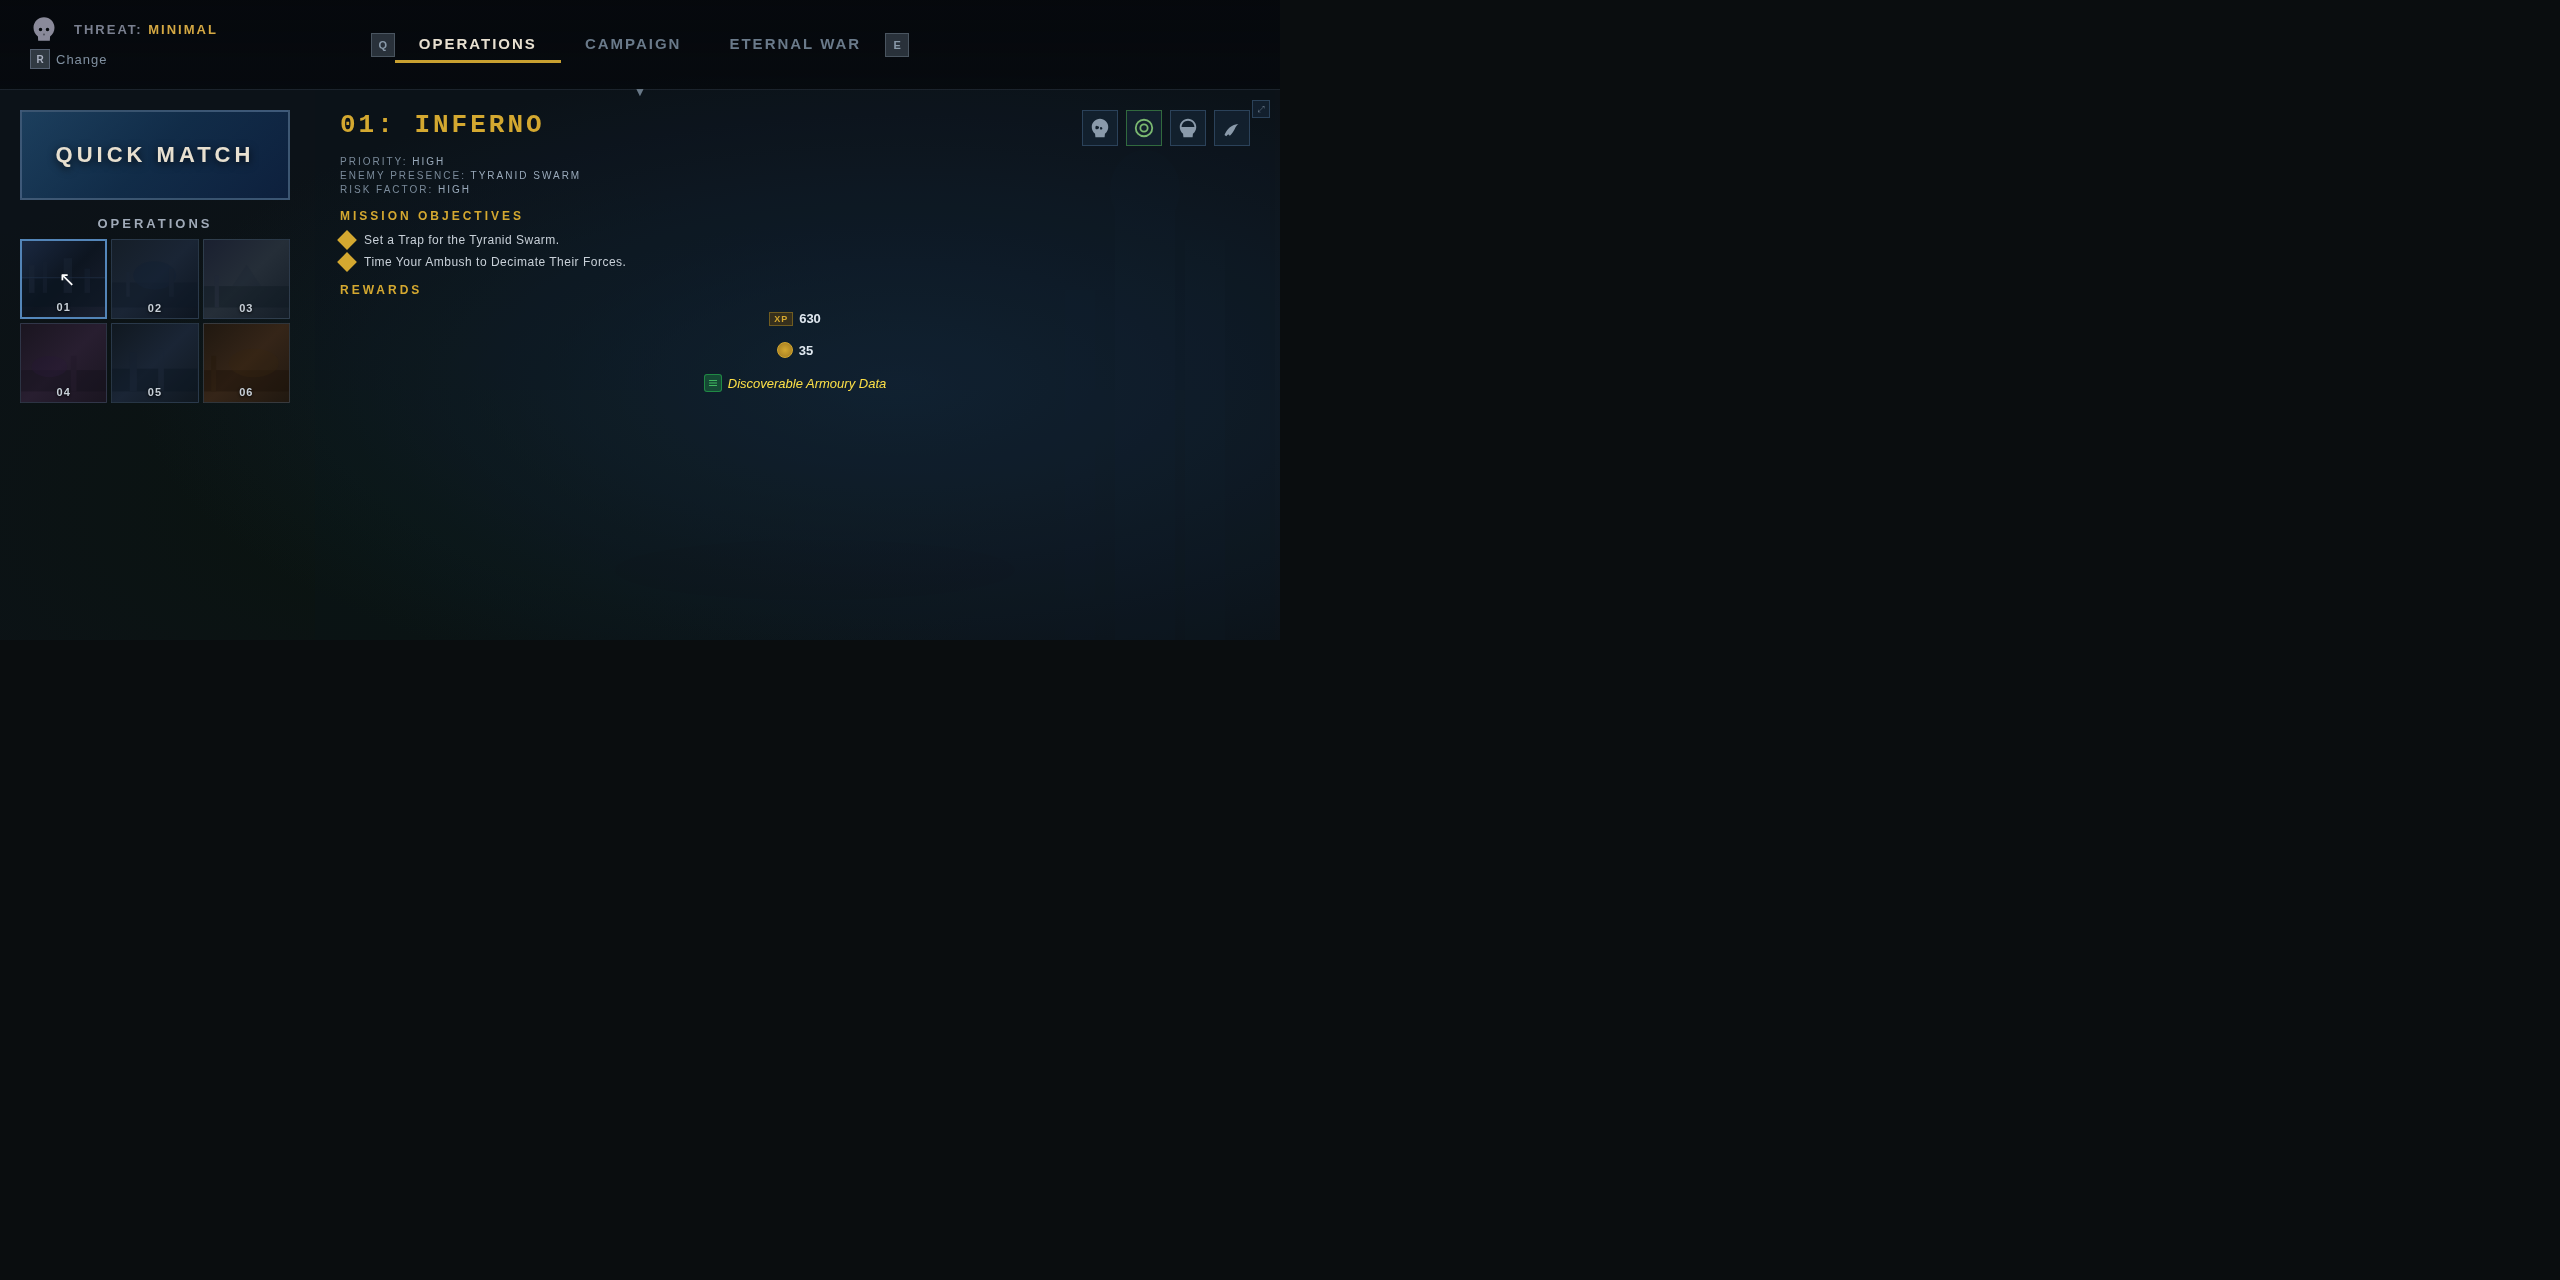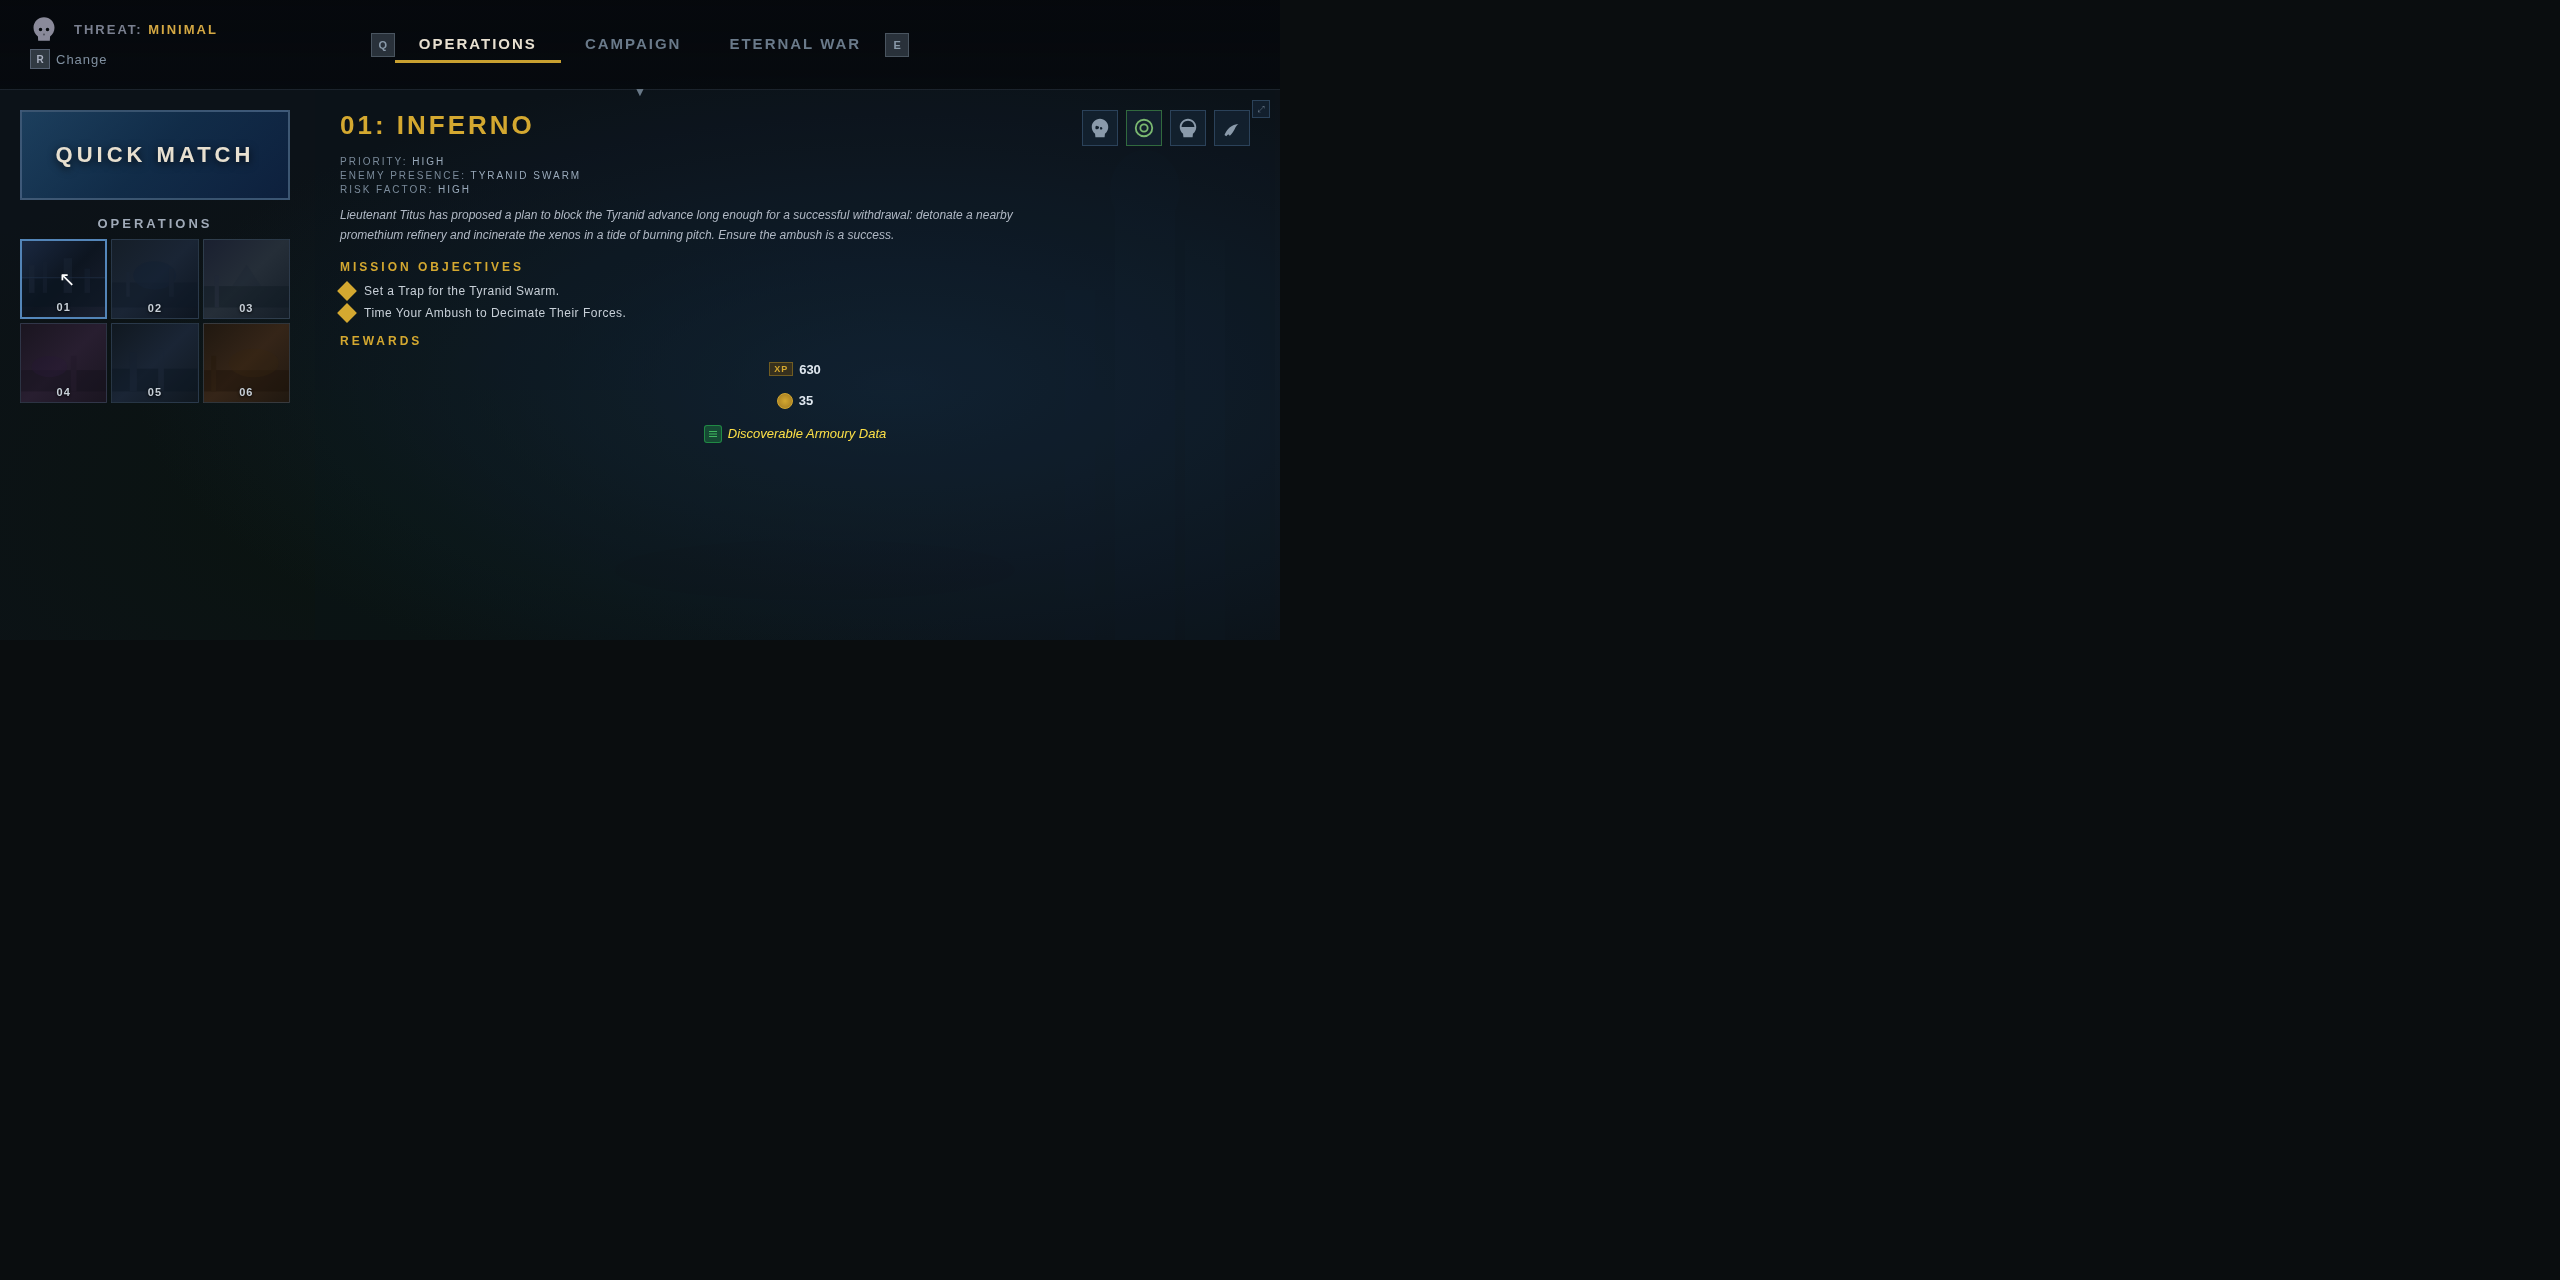--- a/index.html
+++ b/index.html
@@ -304,20 +304,21 @@
       align-items: flex-start;
       justify-content: space-between;
     }
 
     .mission-title {
       font-size: 26px;
       font-weight: bold;
       letter-spacing: 3px;
       color: #d4a830;
       text-transform: uppercase;
+      font-family: Liberation Mono, monospace;
     }
 
     .mission-icons {
       display: flex;
       gap: 8px;
       align-items: center;
     }
 
     .mission-icon-btn {
       width: 36px;
@@ -663,21 +664,20 @@
         <div class="meta-line">
           <span>ENEMY PRESENCE:</span>
           <span class="meta-value">TYRANID SWARM</span>
         </div>
         <div class="meta-line">
           <span>RISK FACTOR:</span>
           <span class="meta-value">HIGH</span>
         </div>
       </div>
 
-      <p class="mission-desc">Lieutenant Titus has proposed a plan to block the Tyranid advance long enough for a successful withdrawal: detonate a nearby promethium refinery and incinerate the xenos in a tide of burning pitch. Ensure the ambush is a success.</p>
 
       <div class="section-title">MISSION OBJECTIVES</div>
       <div class="objective-list">
         <div class="objective-item">
           <div class="obj-diamond"></div>
           <span class="obj-text">Set a Trap for the Tyranid Swarm.</span>
         </div>
         <div class="objective-item">
           <div class="obj-diamond"></div>
           <span class="obj-text">Time Your Ambush to Decimate Their Forces.</span>

